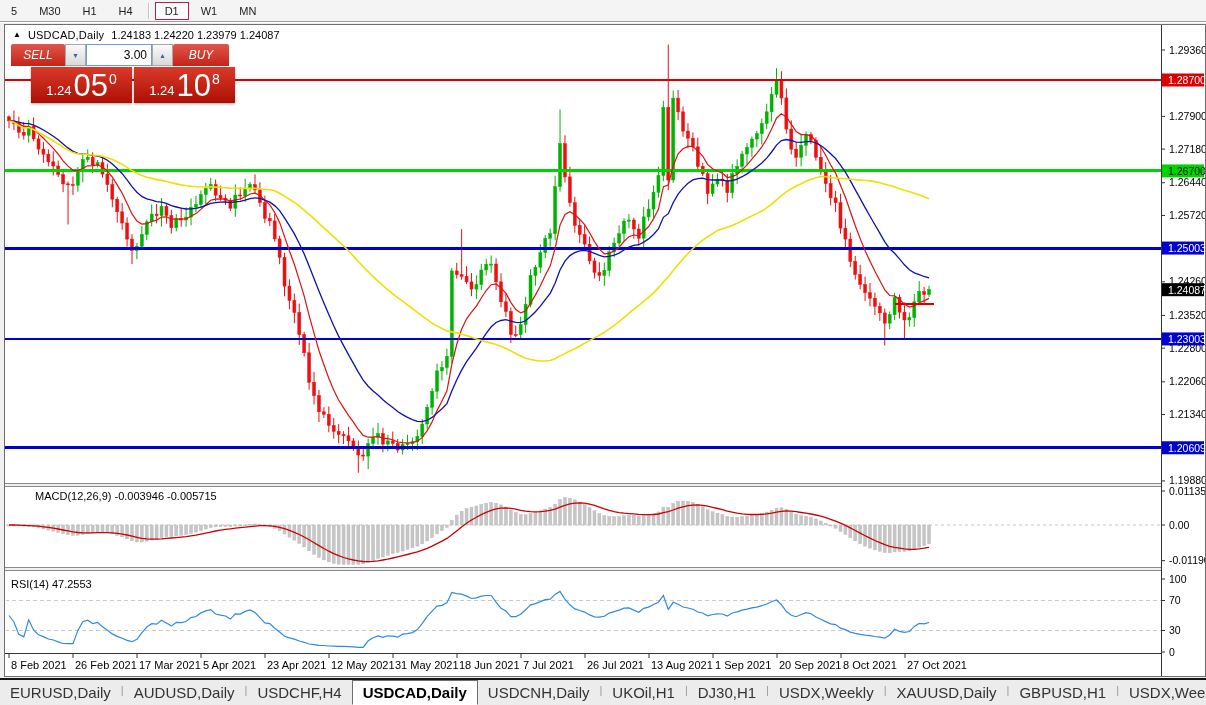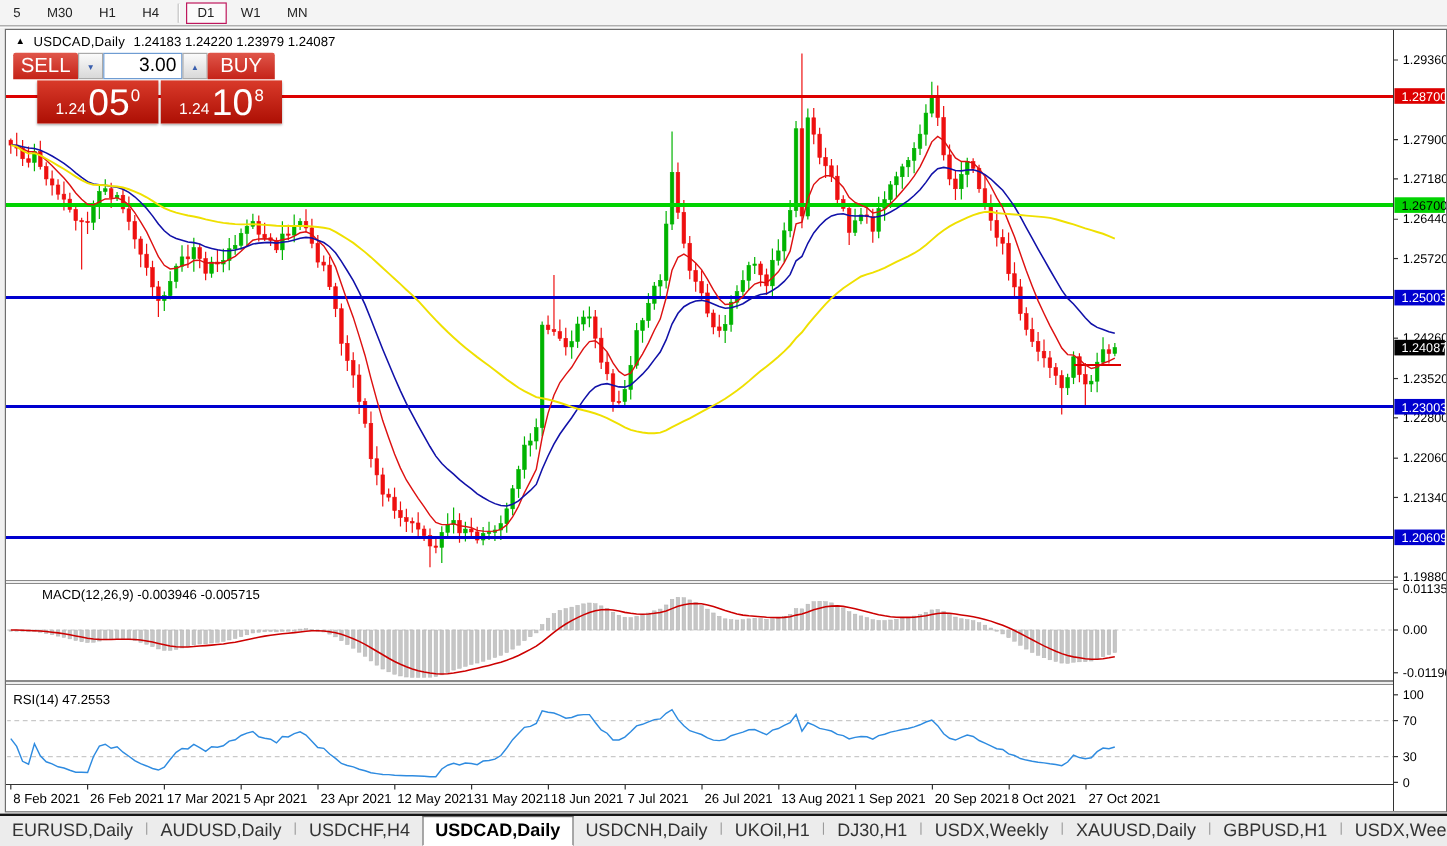--- a/index.html
+++ b/index.html
@@ -18,26 +18,26 @@
   svg text{font-family:"Liberation Sans",sans-serif;}
   .chart-header{position:absolute;left:8px;top:4px;font-size:11px;color:#000;display:flex;gap:7px;align-items:center;}
   .chart-header .tri{font-size:8px;line-height:1;}
   .chart-header .ttl{letter-spacing:.2px;}
   .ind-label{position:absolute;font-size:11px;color:#000;left:6px;}
   .macd-label{top:465px;padding-left:24px;}
   .rsi-label{top:553px;}
   
   .trade-widget{position:absolute;left:6px;top:19px;width:224px;}
   .tw-row1{display:flex;height:22px;}
-  .tw-btn{width:54px;background:linear-gradient(180deg,#e0564a,#c52318);color:#fff;font-size:17px;
-          display:flex;align-items:center;justify-content:center;border-radius:2px 2px 0 0;}
+  .tw-btn{width:54px;background:linear-gradient(180deg,#e0564a,#c52318);color:#fff;font-size:12px;
+          display:flex;align-items:center;justify-content:center;border-radius:2px 2px 0 0;font-style:italic;}
   .tw-btn.buy{width:56px;}
   .tw-spin{width:21px;background:linear-gradient(180deg,#fafafa,#d9d9d9);border:1px solid #a9a9a9;
            box-sizing:border-box;color:#3a5fae;font-size:8px;display:flex;align-items:center;justify-content:center;}
-  .tw-input{width:66px;box-sizing:border-box;border:1px solid #6f9cd2;font-size:16px;text-align:right;
+  .tw-input{width:66px;box-sizing:border-box;border:1px solid #6f9cd2;font-size:12px;text-align:right;
             padding:0 4px;font-family:"Liberation Sans",sans-serif;outline:none;}
   .tw-row2{display:flex;gap:2px;margin-top:1px;height:36px;padding-left:20px;}
   .tw-price{flex:1;background:linear-gradient(180deg,#d93a2a,#ad0f04);color:#fff;display:flex;
             align-items:flex-end;justify-content:center;padding-bottom:2px;box-shadow:0 1px 2px rgba(0,0,0,.35);}
   .tw-price .s{font-size:13px;margin:0 2px 3px 0;}
   .tw-price .b{font-size:31px;line-height:.92;font-weight:400;}
   .tw-price .sup{font-size:14px;transform:translateY(-14px);margin-left:1px;}
   
   .tabbar{position:absolute;left:0;top:678px;width:1206px;height:27px;background:#ececec;
           border-top:2px solid #151515;display:flex;align-items:flex-start;}

